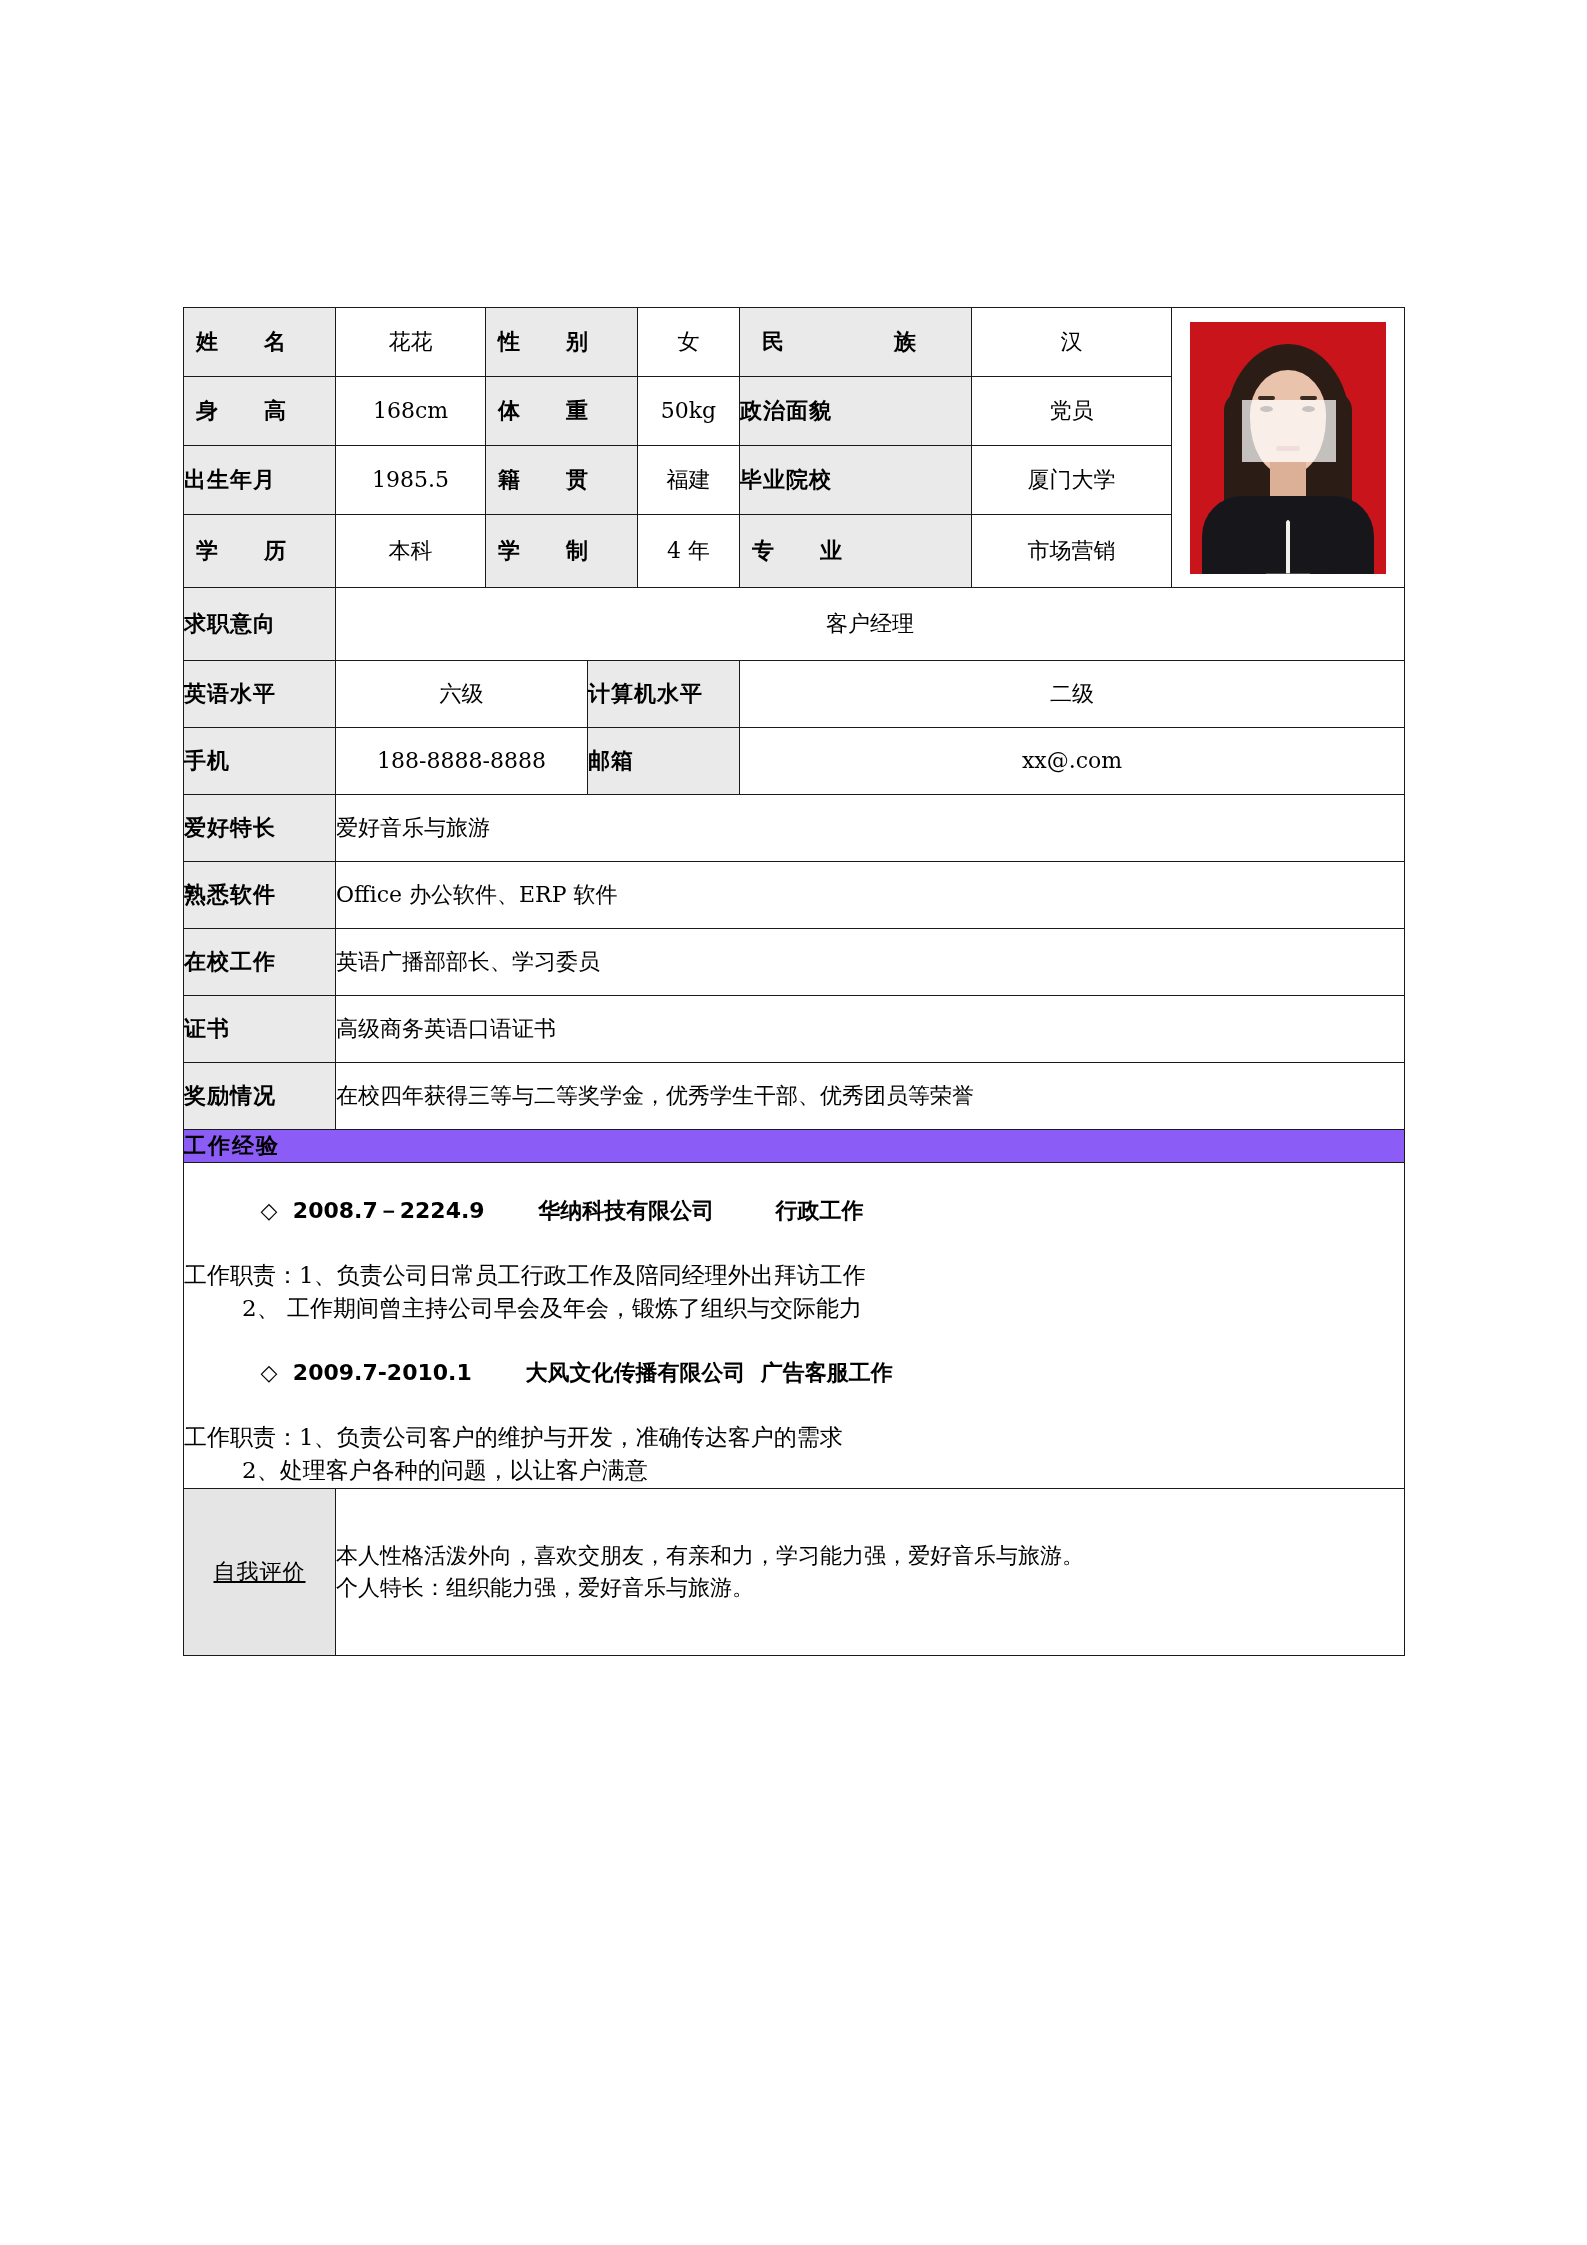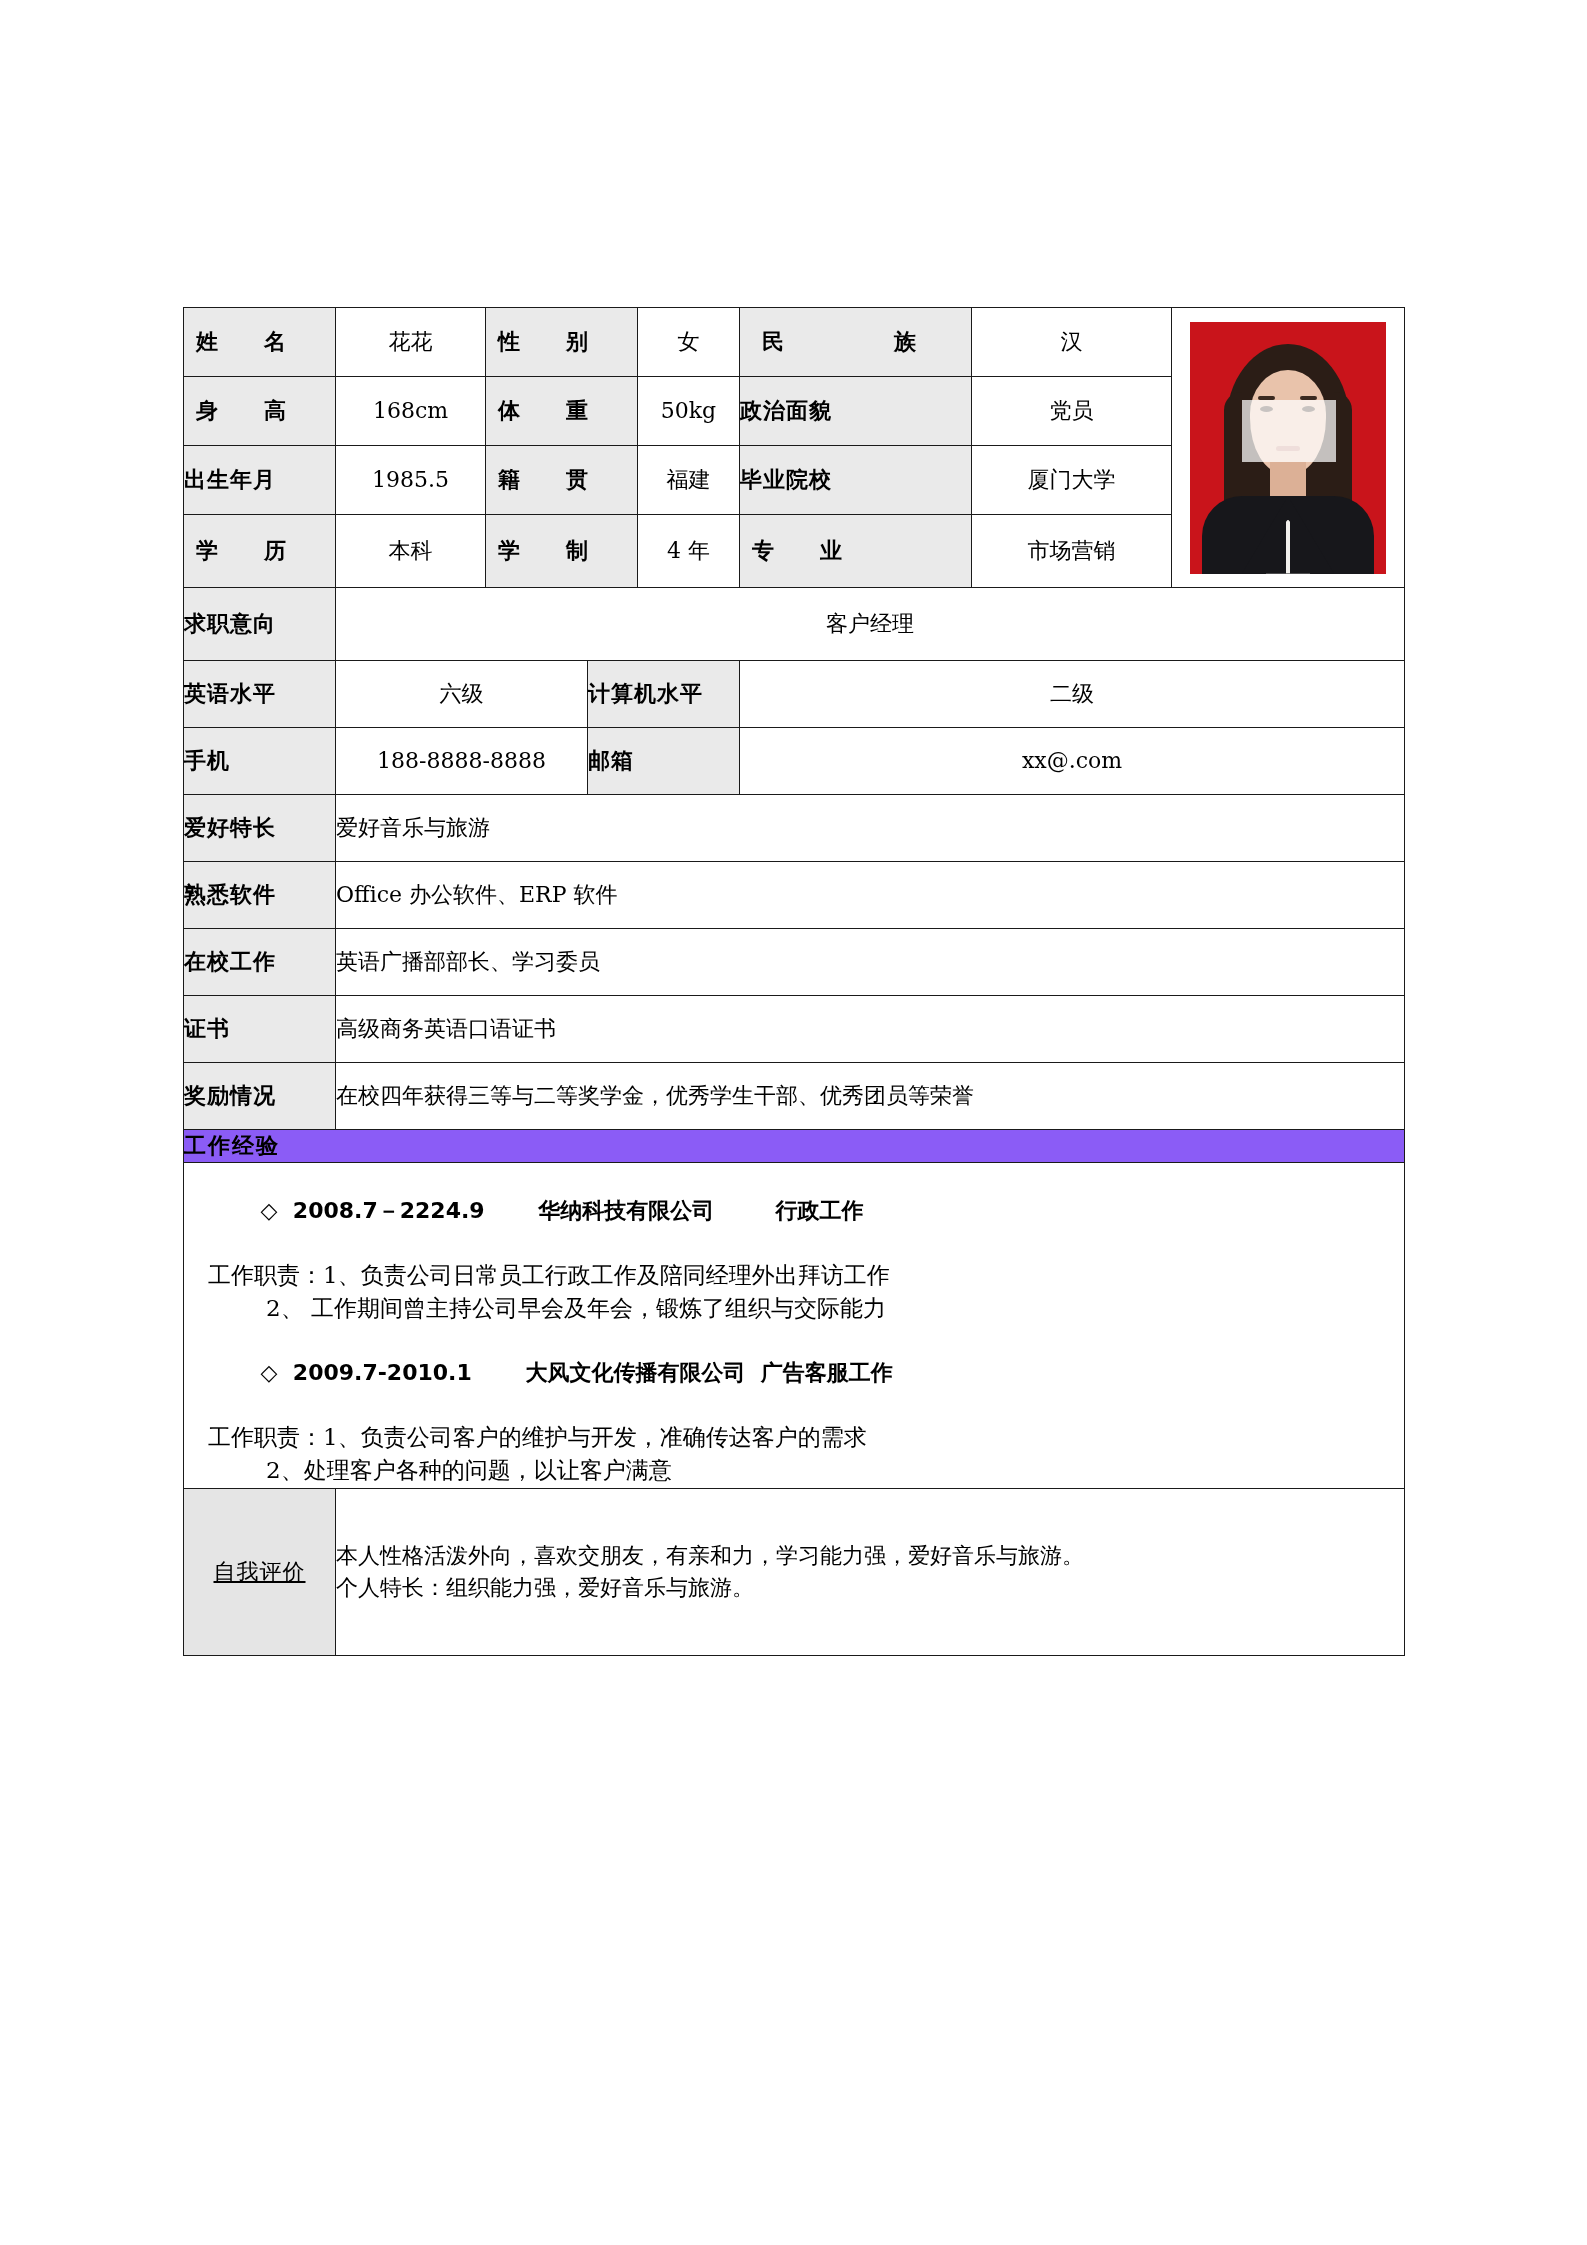--- a/index.html
+++ b/index.html
@@ -217,21 +217,20 @@
   .exp-head-line {
     font-family: "DejaVu Sans", "Liberation Sans", sans-serif;
     font-weight: bold;
     font-size: 22px;
     white-space: pre;
   }
   .exp-duty {
     font-family: "DejaVu Serif", "Liberation Serif", serif;
     font-size: 23px;
     white-space: pre;
-    margin-left: 24px;
   }
   .exp-duty.indent { padding-left: 58px; }
 
   .eval-label {
     background: #e5e5e5;
     text-align: center;
     font-family: "DejaVu Sans", "Liberation Sans", sans-serif;
     font-size: 22px;
     letter-spacing: 1px;
     text-decoration: underline;

